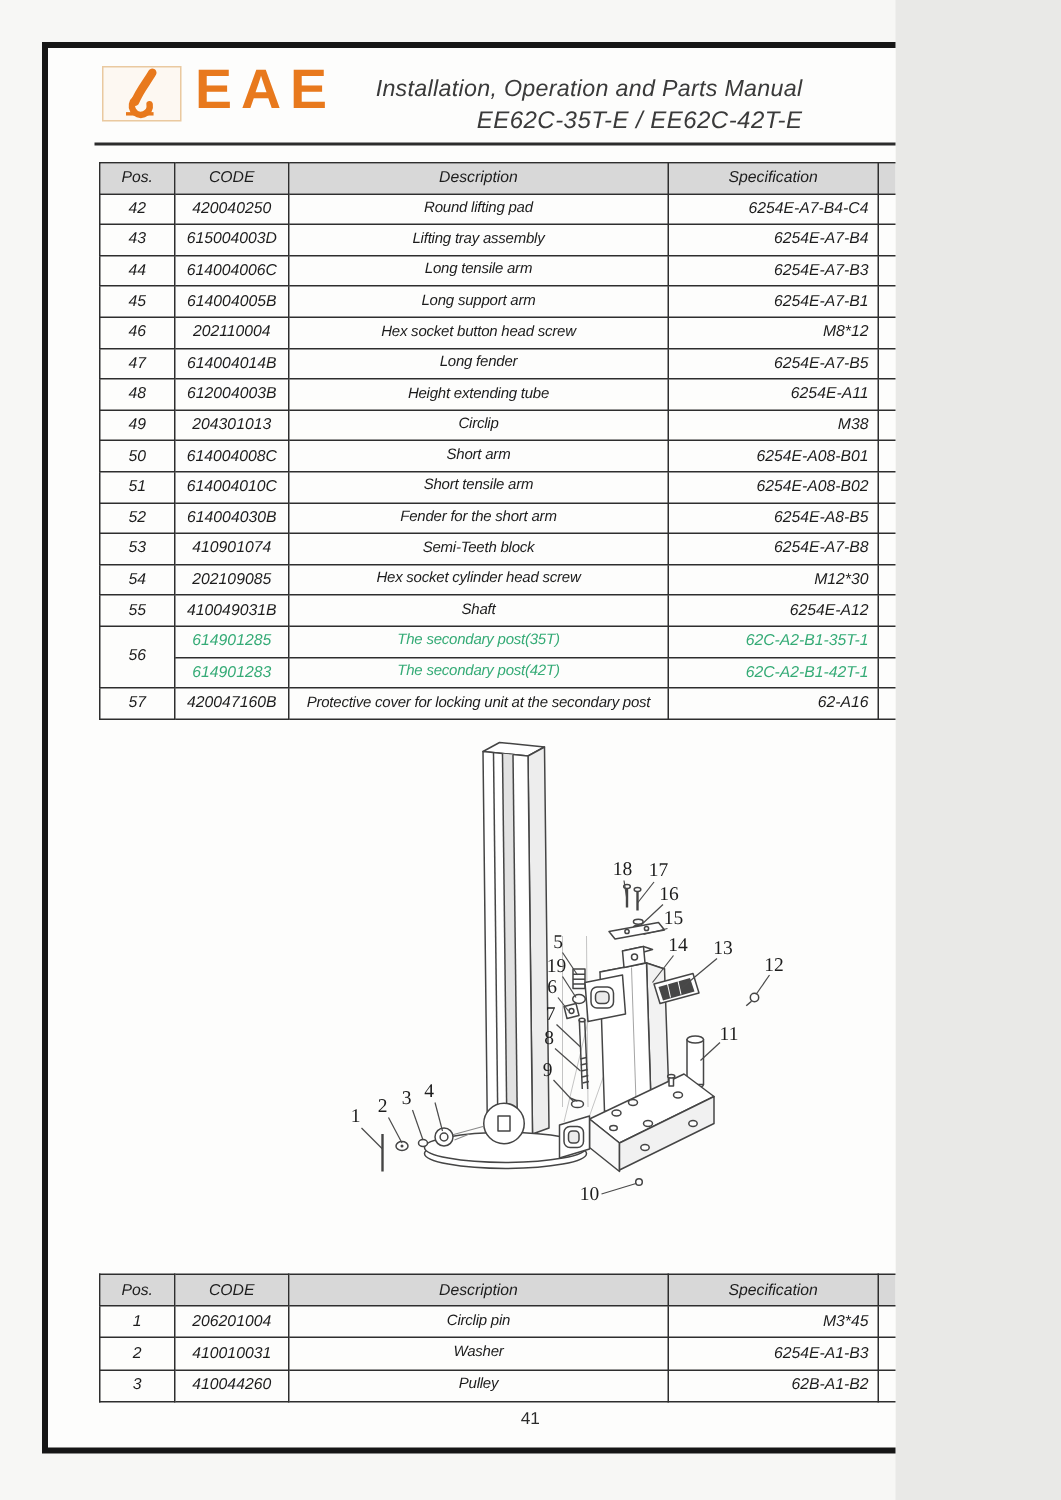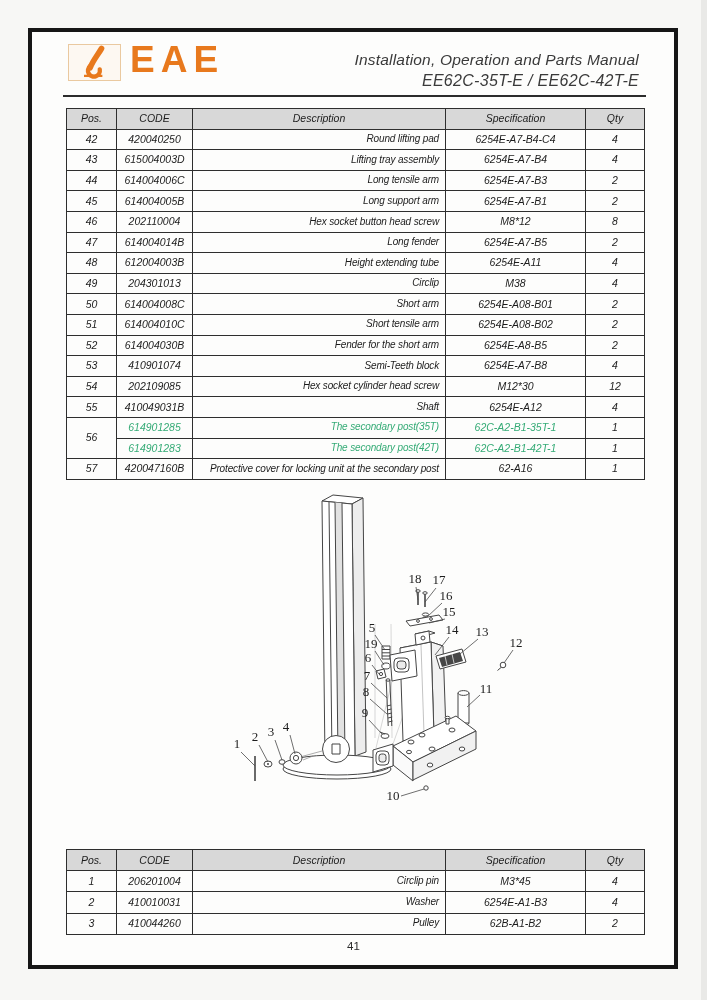--- a/index.html
+++ b/index.html
@@ -1,16 +1,16 @@
 <!DOCTYPE html>
 <html><head>
 <meta charset="utf-8">
 <style>
   html,body{margin:0;padding:0;background:#e9e9e7;}
-  .canvas{position:relative;width:701px;height:1000px;background:#f7f7f5;
+  .canvas{position:relative;width:597px;height:1000px;background:#f7f7f5;
           font-family:"Liberation Sans",sans-serif;color:#1f1f1f;overflow:hidden;}
   .frame{position:absolute;left:28px;top:28px;width:650px;height:941px;
          box-sizing:border-box;border:4px solid #161616;background:#fdfdfc;}
   
   .logo-box{position:absolute;left:68px;top:44px;width:53px;height:37px;
             box-sizing:border-box;border:1px solid #eac9a0;background:#fdf8f2;}
   .brand{position:absolute;left:130px;top:41px;font-size:37px;font-weight:800;
          color:#E8791D;letter-spacing:6px;line-height:1;}
   .title-line1{position:absolute;right:62px;top:51px;font-size:15.5px;font-style:italic;
                color:#3a3a3a;letter-spacing:.2px;margin-left:36px;}
@@ -20,22 +20,22 @@
   
   .tbl{position:absolute;left:66px;width:578px;border-collapse:collapse;
        table-layout:fixed;font-size:10.5px;color:#1c1c1c;font-style:italic;}
   .tbl th,.tbl td{border:1px solid #2e2e2e;height:19.6px;padding:0 6px;
        line-height:1.05;overflow:hidden;white-space:nowrap;font-weight:400;}
   .tbl th{background:#d8d8d8;text-align:center;}
   #upper-table{top:108px;}
   #lower-table{top:849px;}
   #lower-table th,#lower-table td{height:20.2px;}
   .c-pos,.c-code,.c-qty{text-align:center;}
-  .c-desc{text-align:right;font-size:10px;letter-spacing:-.15px;}
-  .c-spec{text-align:center;}
+  .c-desc{text-align:center;font-size:10px;letter-spacing:-.15px;}
+  .c-spec{text-align:right;}
   .green{color:#35AB76;}
   
   .diagram{position:absolute;left:225px;top:488px;}
   .diagram text{font-family:"Liberation Serif",serif;font-size:13px;fill:#1d1d1d;}
   
   .page-number{position:absolute;left:0;width:707px;top:940px;text-align:center;
                font-size:11.5px;color:#2a2a2a;}
 </style>
 </head>
 <body>

